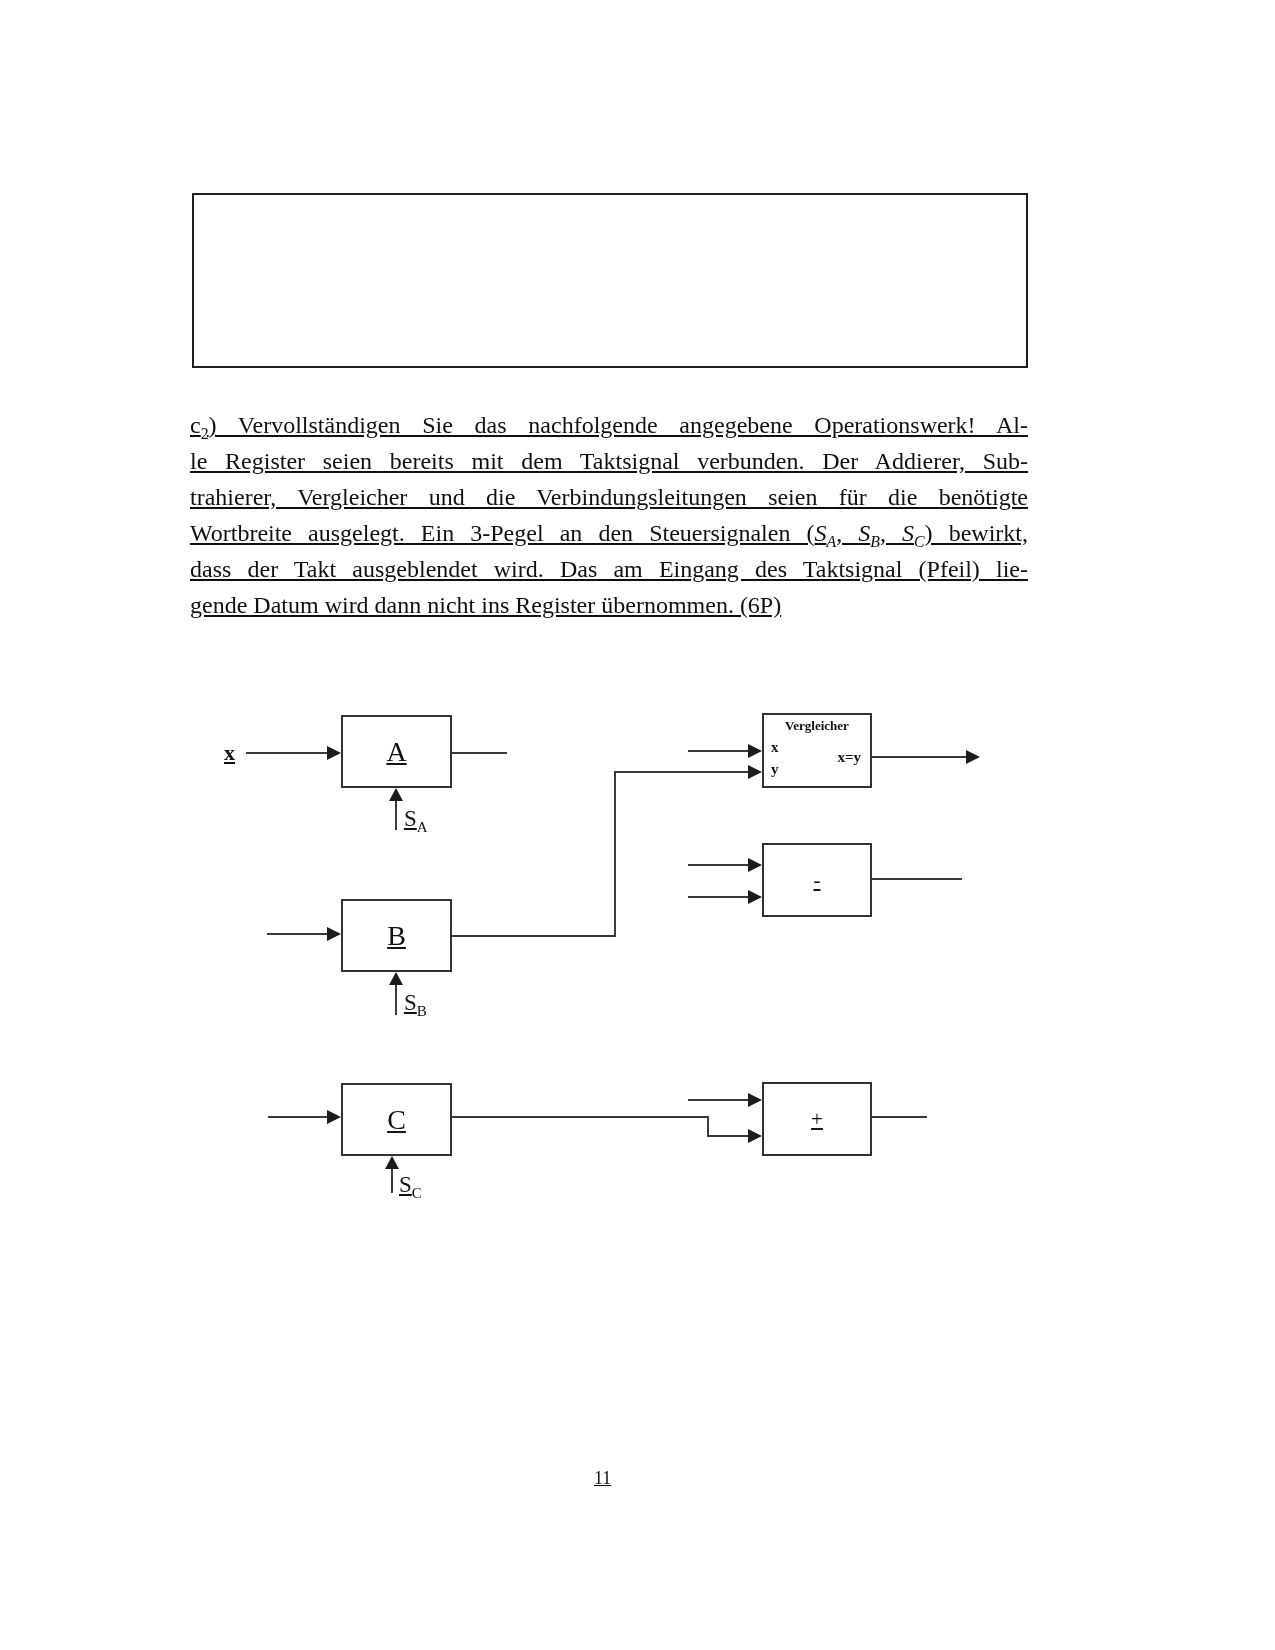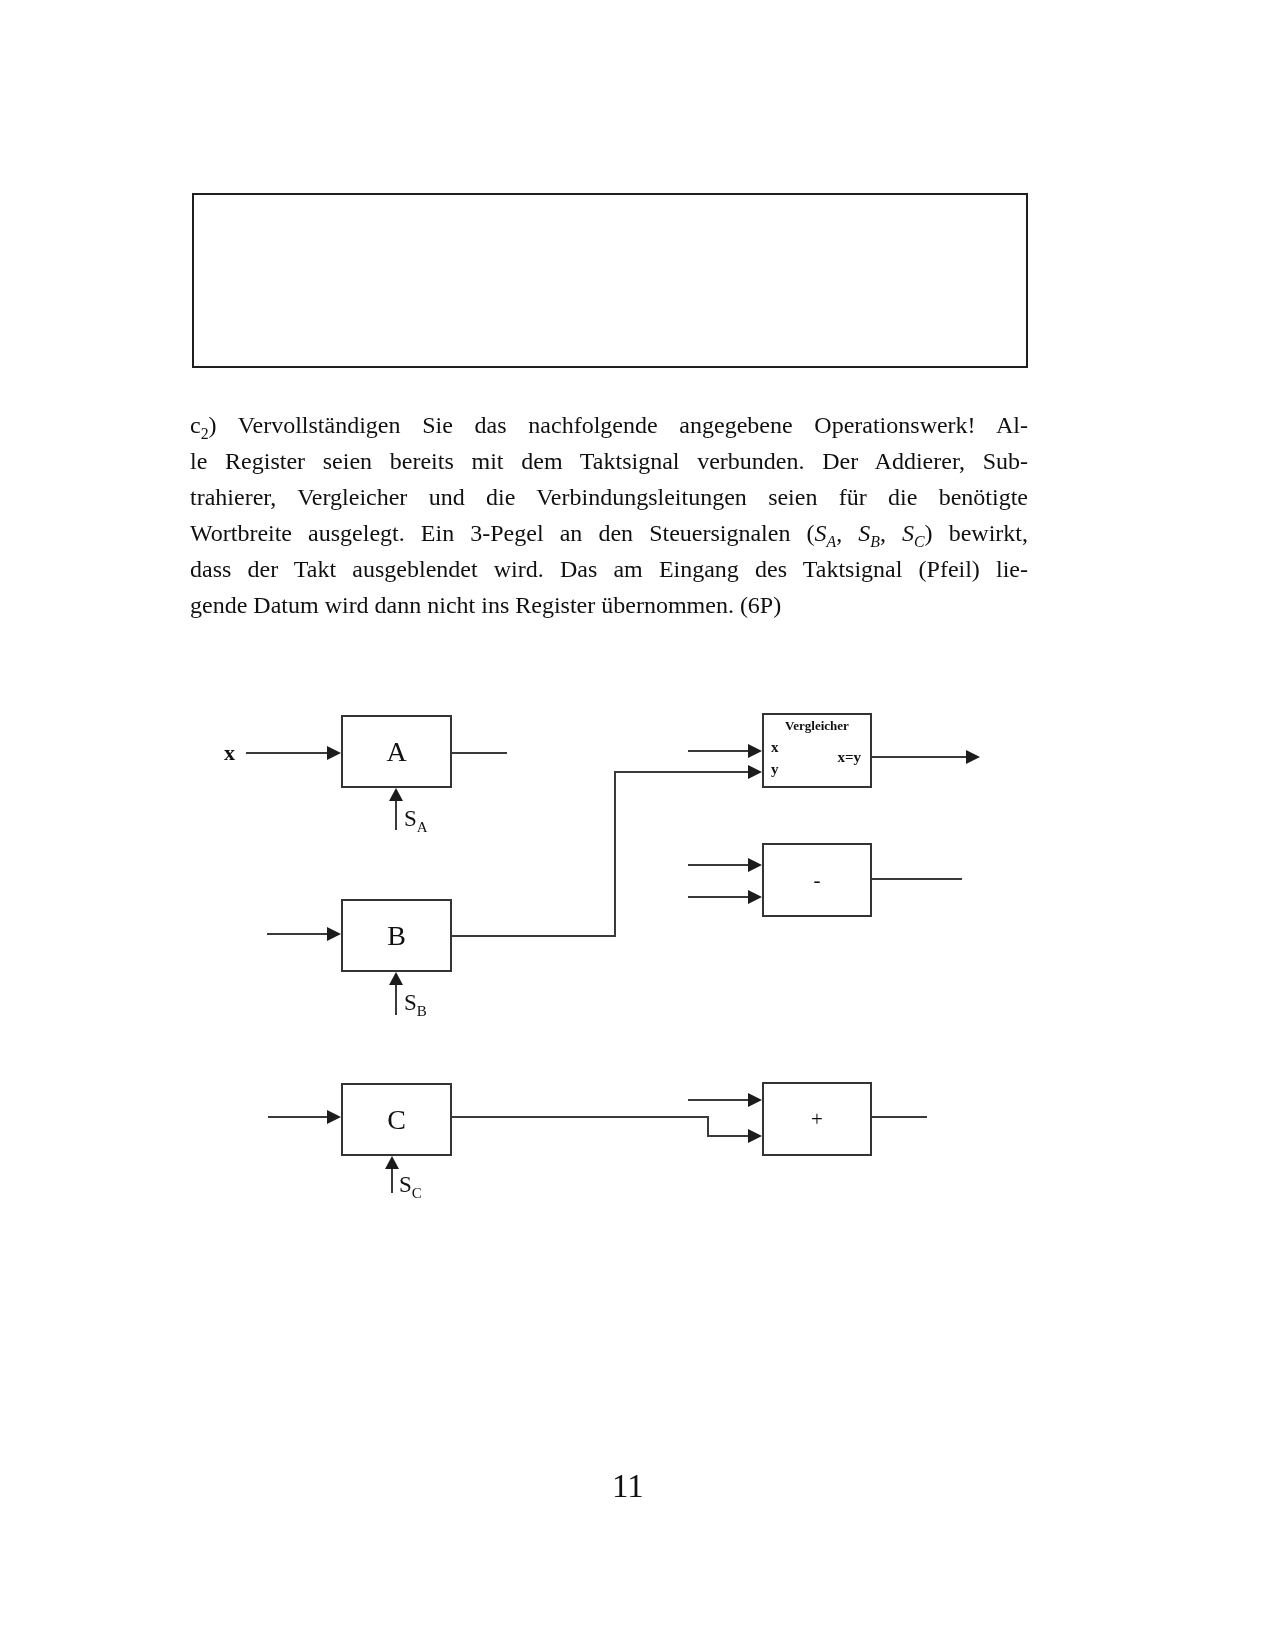--- a/index.html
+++ b/index.html
@@ -4,21 +4,21 @@
 <style>
   html,body{margin:0;padding:0;}
   body{
     width:1275px;height:1650px;
     background:#ffffff;
     font-family:"Liberation Serif", serif;
     color:#141414;
     position:relative;
     overflow:hidden;
   }
-  .abs{position:absolute;}
+  .abs{position:absolute;text-decoration:underline;}
   
   .answer-box{
     left:192px;top:193px;width:832px;height:171px;
     border:2px solid #1e1e1e;background:#fff;
   }
   
   .para{
     left:190px;top:407px;width:838px;
     font-size:24px;line-height:36px;
     color:#101010;
@@ -39,21 +39,21 @@
   .au{width:0;height:0;border-left:7px solid transparent;border-right:7px solid transparent;border-bottom:13px solid #1c1c1c;}
   .sig{font-size:23px;color:#111;}
   .sig sub{font-size:15px;}
   .xin{font-size:22px;font-weight:bold;color:#111;}
   
   .cmp{position:absolute;left:762px;top:713px;width:106px;height:71px;border:2px solid #333;background:#fff;}
   .cmp .title{position:absolute;left:0;right:0;top:3px;text-align:center;font-size:13px;font-weight:bold;color:#111;}
   .cmp .pin-x{position:absolute;left:7px;top:24px;font-size:15px;font-weight:bold;color:#111;}
   .cmp .pin-y{position:absolute;left:7px;top:46px;font-size:15px;font-weight:bold;color:#111;}
   .cmp .out{position:absolute;right:9px;top:34px;font-size:15px;font-weight:bold;color:#111;}
-  .page-num{left:612px;top:1468px;width:40px;text-align:left;font-size:33px;color:#111;}
+  .page-num{left:594px;top:1468px;width:40px;text-align:left;font-size:18px;color:#111;}
 </style>
 </head>
 <body>
 
 <div class="abs answer-box"></div>
 
 <div class="abs para">
   <div class="pline"><span>c</span><sub>2</sub><span>) Vervollständigen Sie das nachfolgende angegebene Operationswerk! Al-</span></div>
   <div class="pline"><span>le Register seien bereits mit dem Taktsignal verbunden. Der Addierer, Sub-</span></div>
   <div class="pline"><span>trahierer, Vergleicher und die Verbindungsleitungen seien für die benötigte</span></div>

